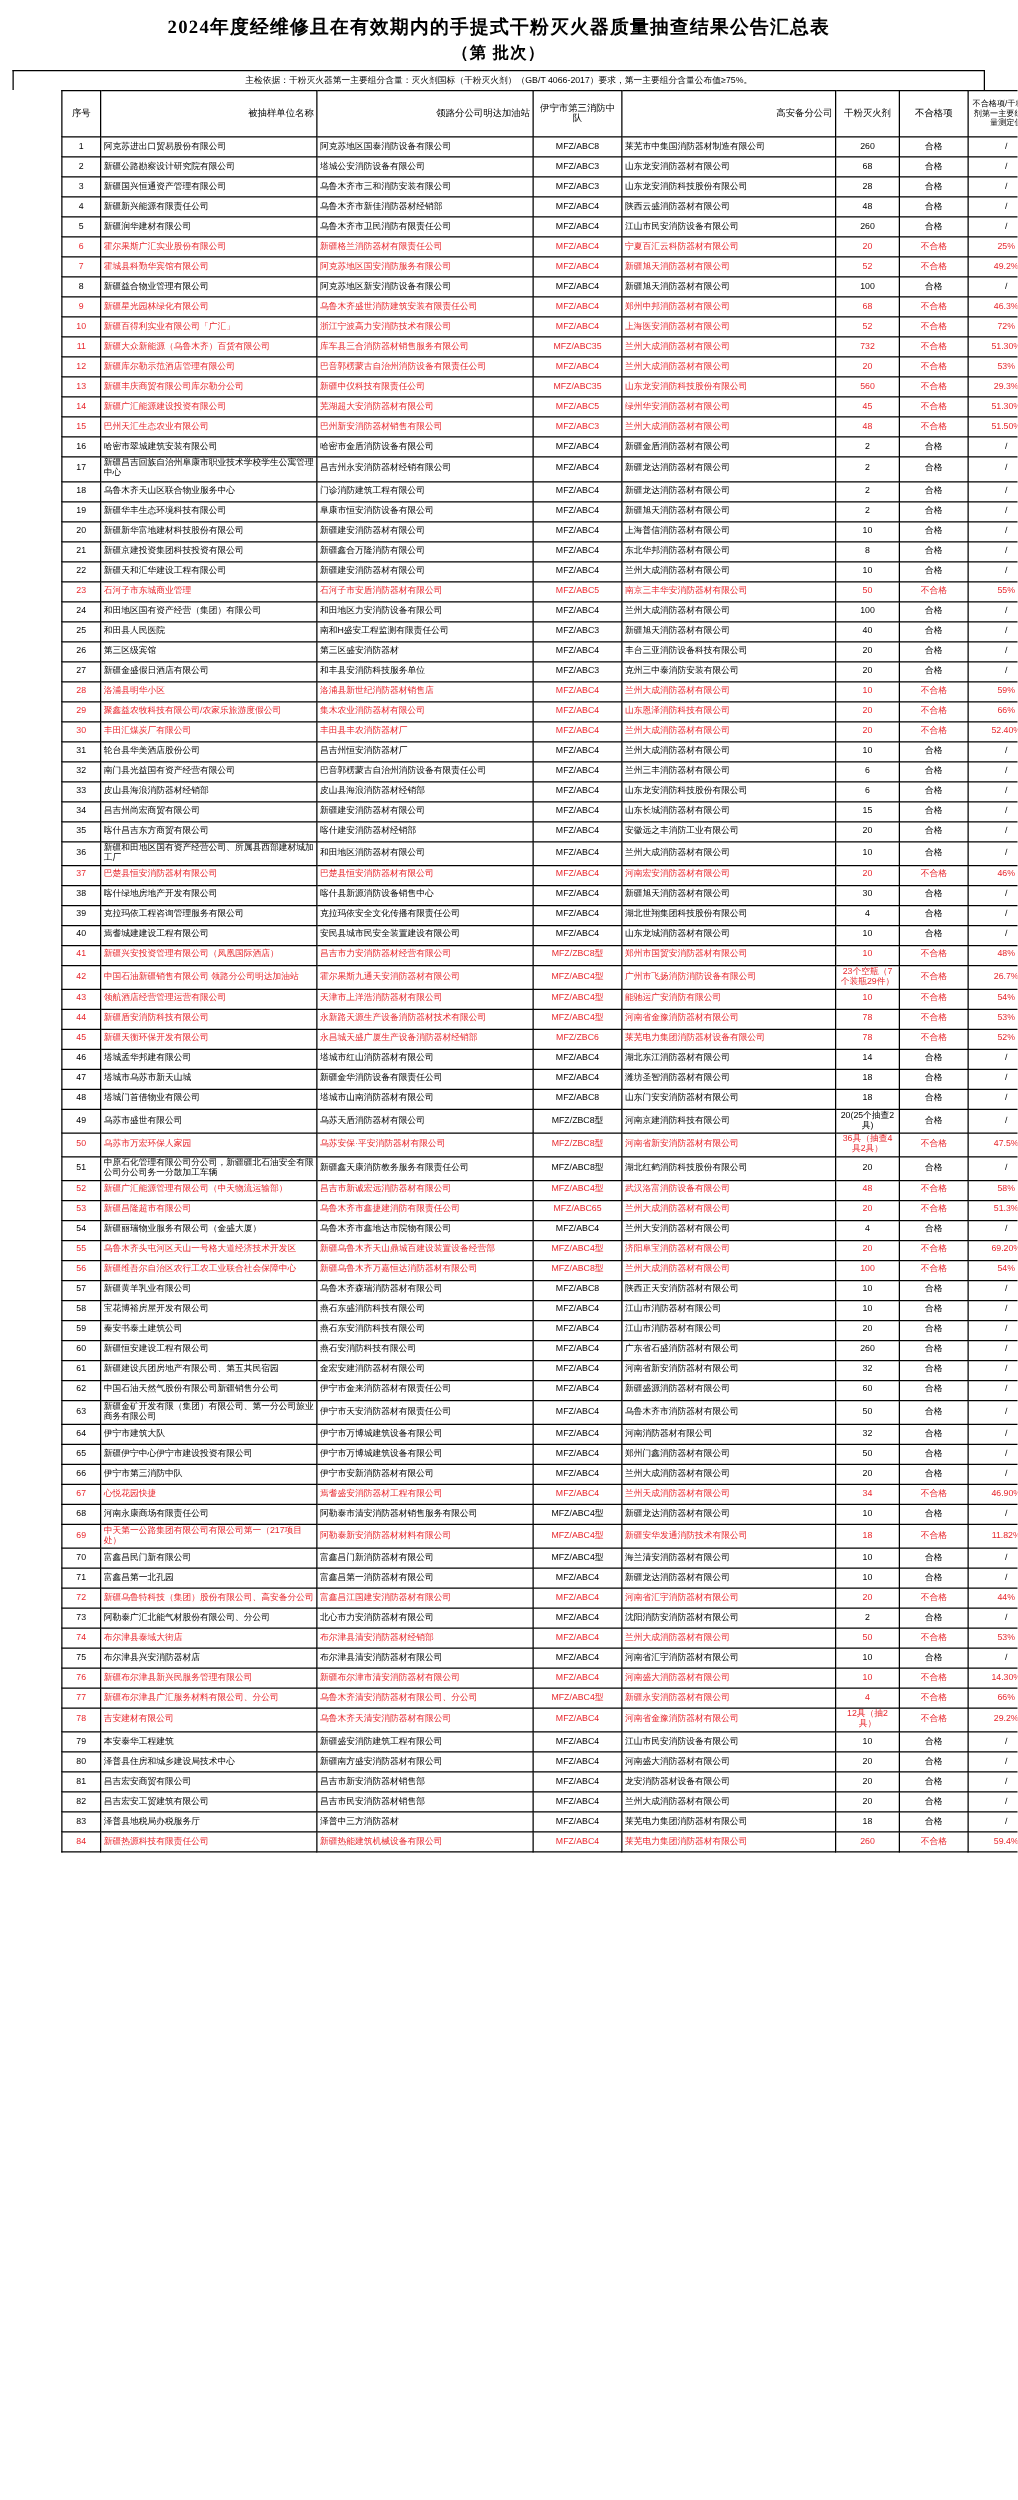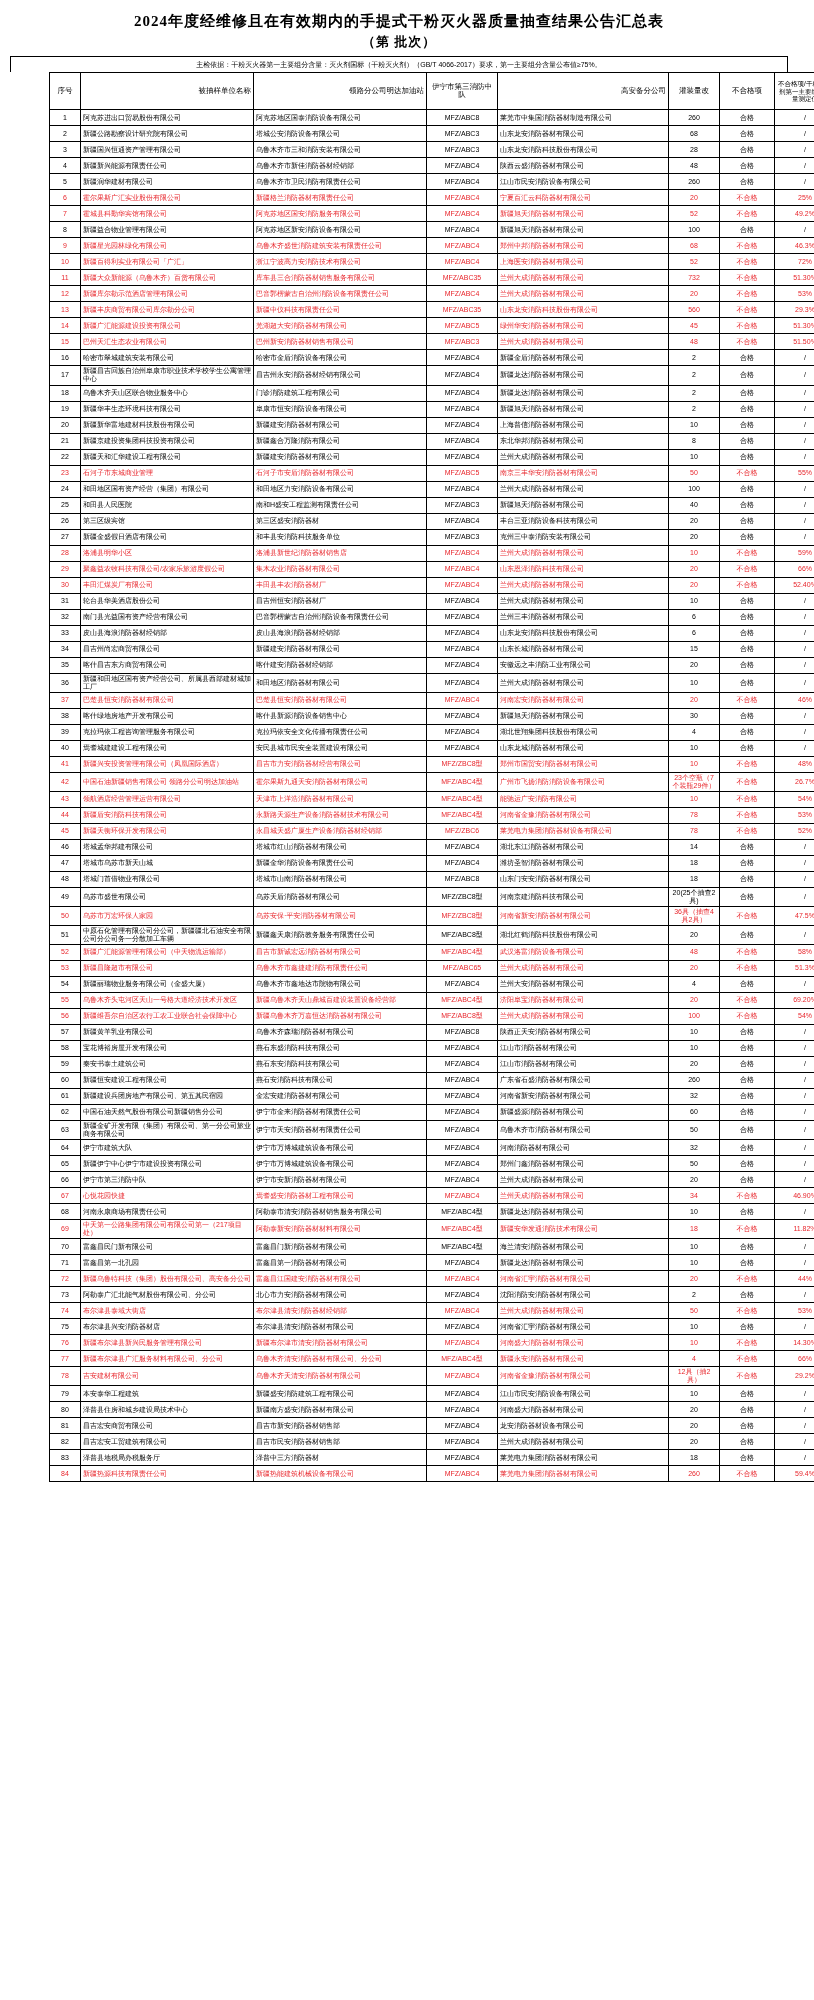--- a/index.html
+++ b/index.html
@@ -43,21 +43,21 @@
   <div class="notebar">主检依据：干粉灭火器第一主要组分含量：灭火剂国标（干粉灭火剂）（GB/T 4066-2017）要求，第一主要组分含量公布值≥75%。</div>
 
   <table>
     <thead>
       <tr>
         <th class="c-no">序号</th>
         <th class="c-unit">被抽样单位名称</th>
         <th class="c-maint">领路分公司明达加油站</th>
         <th class="c-model">伊宁市第三消防中队</th>
         <th class="c-maker">高安备分公司</th>
-        <th class="c-qty">灌装量改</th>
+        <th class="c-qty">干粉灭火剂</th>
         <th class="c-res">不合格项</th>
         <th class="c-val hdr-sub">不合格项/干粉灭火剂第一主要组分含量测定值</th>
       </tr>
     </thead>
     <tbody id="tbody">
         <tr>
           <td class="c-no">1</td>
           <td class="c-unit">阿克苏进出口贸易股份有限公司</td>
           <td class="c-maint">阿克苏地区国泰消防设备有限公司</td>
           <td class="c-model">MFZ/ABC8</td>

